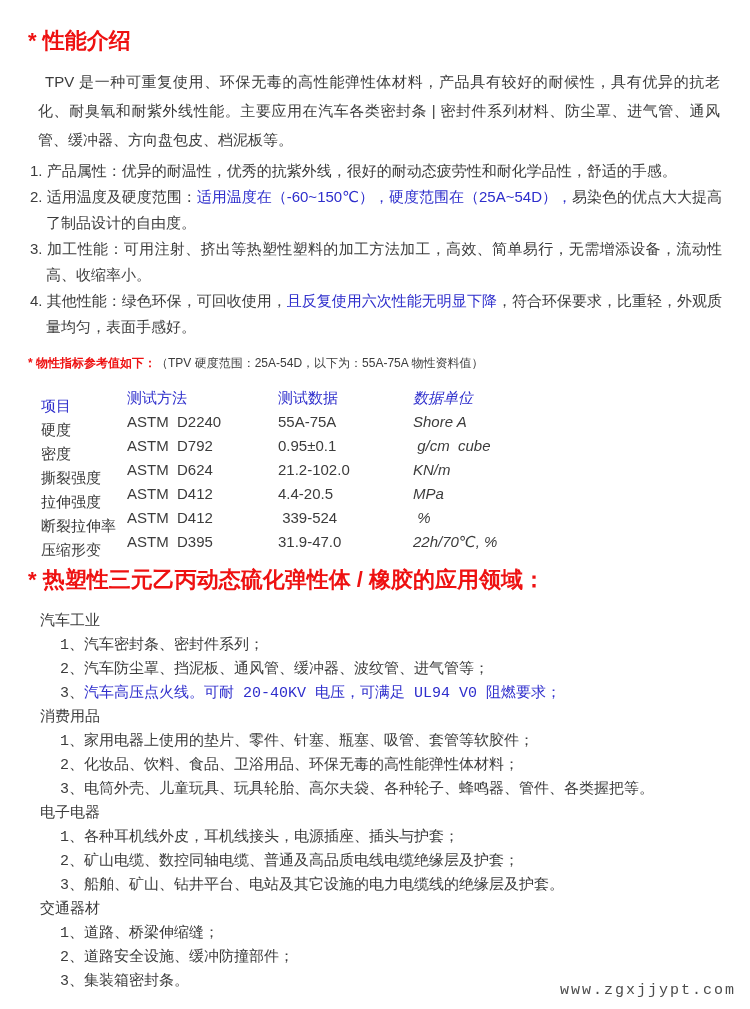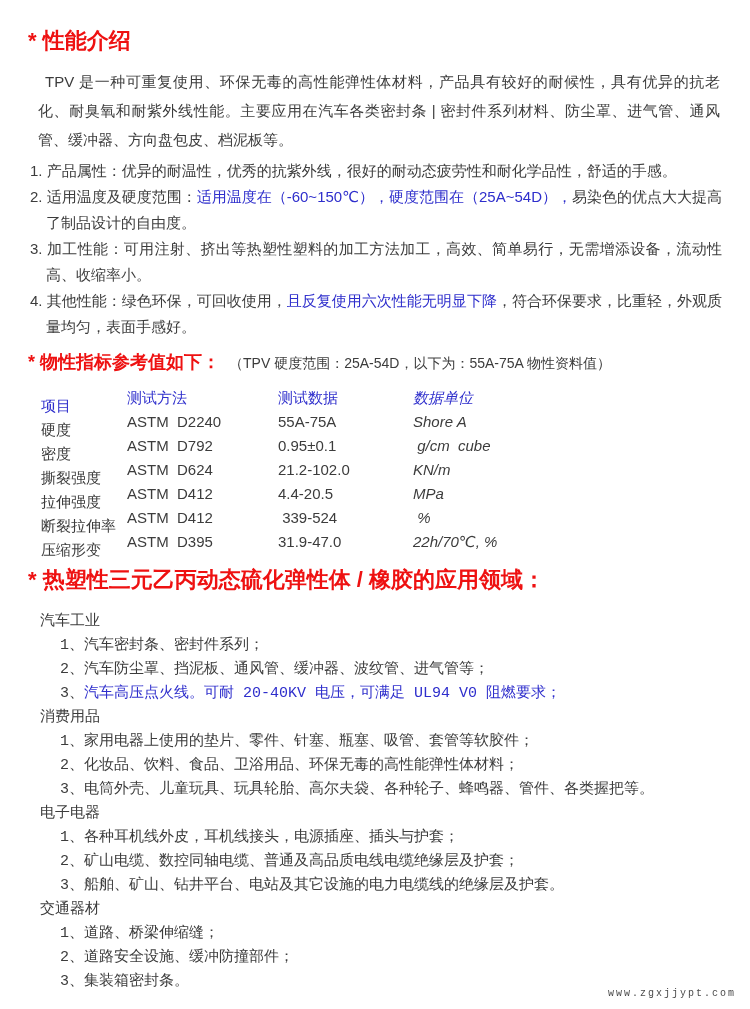--- a/index.html
+++ b/index.html
@@ -37,43 +37,43 @@
   .plist { margin: 4px 28px 0 30px; }
   .pitem {
     padding-left: 16px;
     text-indent: -16px;
     line-height: 26px;
     text-align: justify;
   }
   .blue { color: var(--blue); }
 
   .sec2head { margin: 9px 28px 0 28px; line-height: 26px; }
-  .sec2head .red-part { font-size: 18px; font-weight: 700; color: var(--red); }
-  .sec2head .note-part { font-size: 14px; color: var(--text); margin-left: 9px; }
+  .sec2head .red-part { font-size: 12px; font-weight: 700; color: var(--red); }
+  .sec2head .note-part { font-size: 12px; color: var(--text); }
 
   .ptable { margin: 10px 0 0 41px; }
   .trow { display: flex; line-height: 24px; height: 24px; }
   .trow span { white-space: pre; }
   .thead span { color: var(--blue); }
   .tc1 { width: 86px; margin-top: 8px; }
   .tc2 { width: 151px; }
   .tc3 { width: 135px; }
   .tc4 { flex: 1; font-style: italic; }
 
   .sec-title3 { margin: 13px 28px 0 28px; font-size: 22px; line-height: 26px; font-weight: 700; color: var(--red); }
 
   .apps { margin-top: 17px; font-family: Liberation Mono, monospace; }
   .gname { margin-left: 40px; line-height: 24px; }
   .gitem { margin-left: 60px; line-height: 24px; }
 
   .watermark {
     position: absolute;
     right: 14px; bottom: 10px;
     font-family: "Liberation Mono", "DejaVu Sans Mono", monospace;
-    font-size: 10px;
+    font-size: 15px;
     letter-spacing: 2px;
     color: var(--muted);
   }
 </style>
 </head>
 <body>
 
 <div class="page">
 
   <div class="sec-title">* 性能介绍</div>

